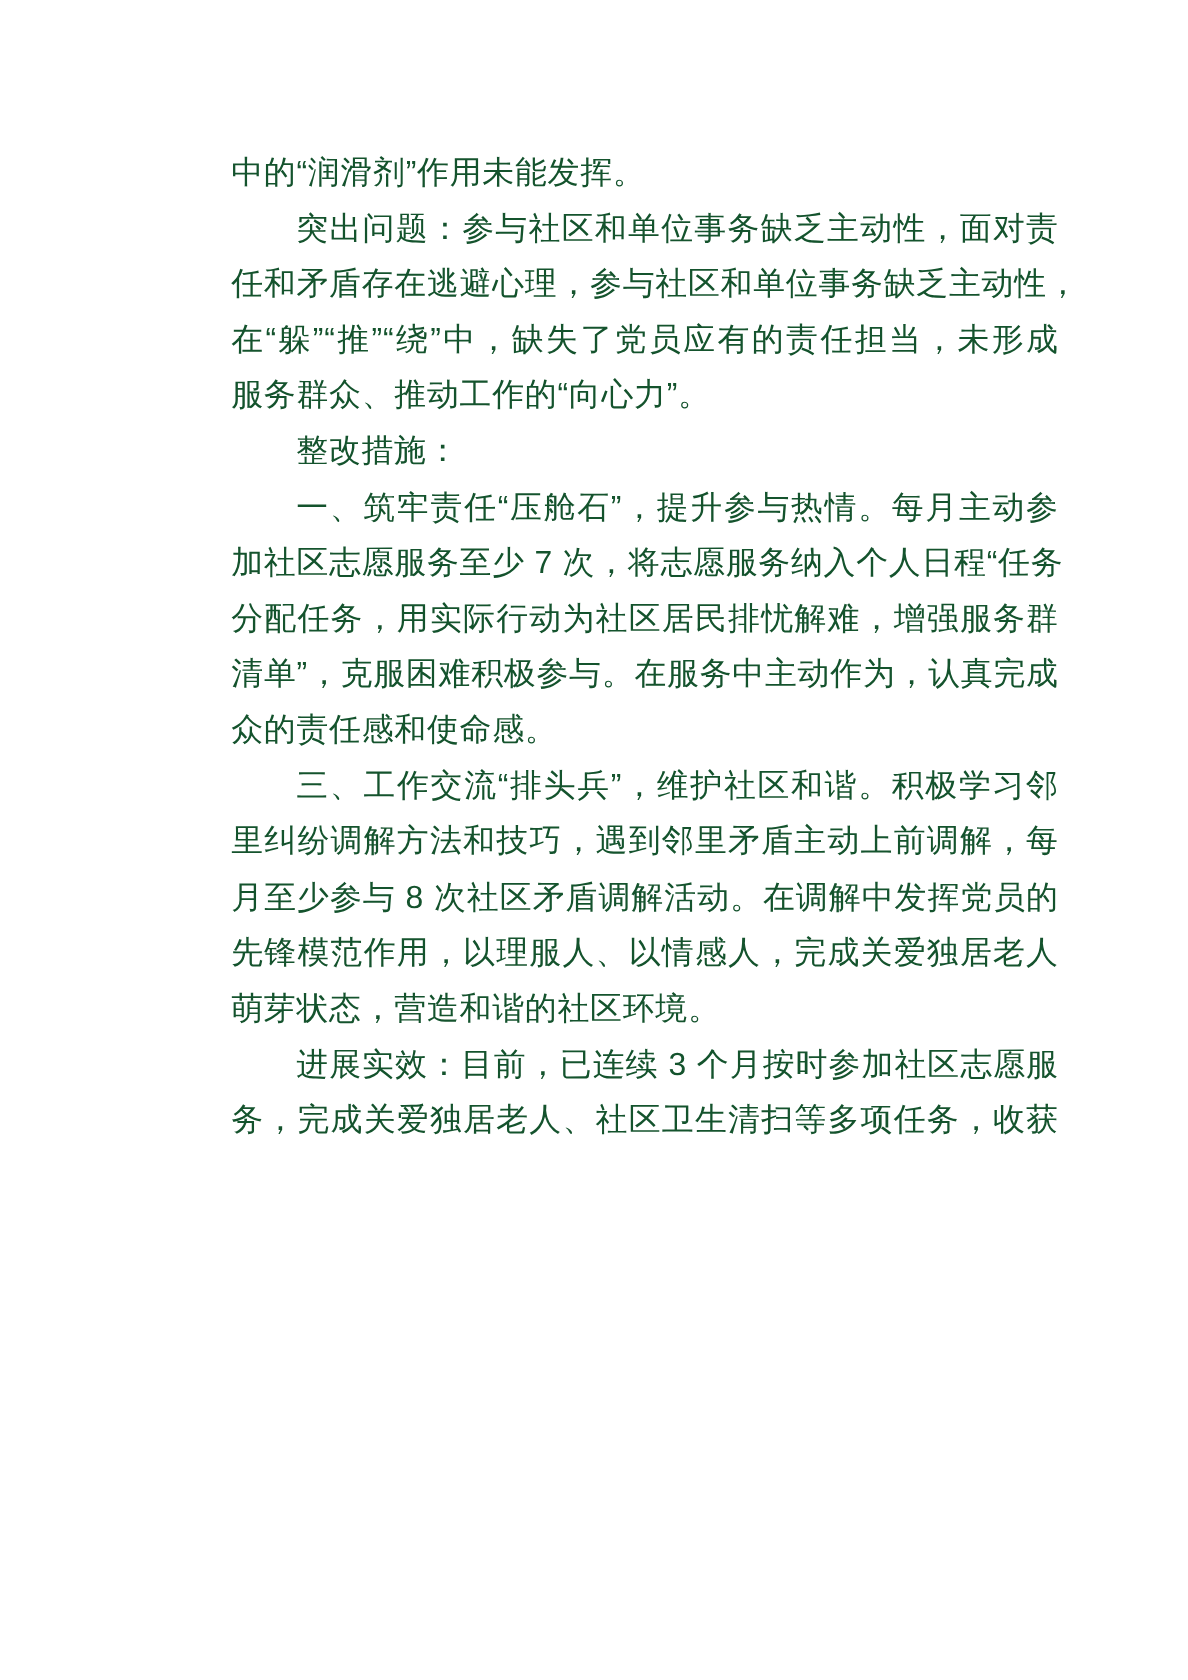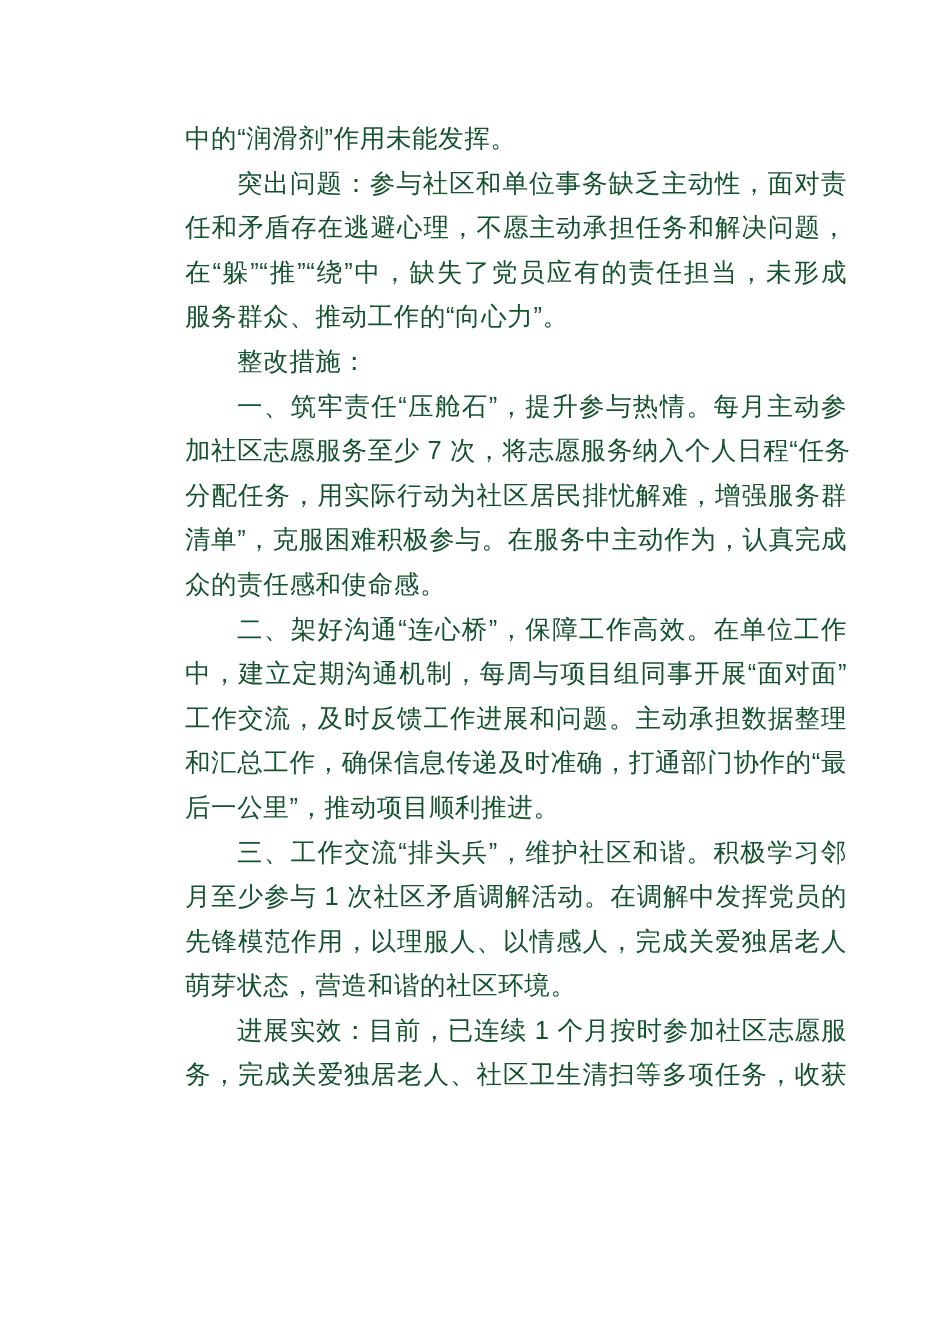--- a/index.html
+++ b/index.html
@@ -24,49 +24,43 @@
 <body>
 
 <div class="page">
 
   <div>
     <span class="line last">中的“润滑剂”作用未能发挥。</span>
   </div>
 
   <div>
     <span class="line indent">突出问题：参与社区和单位事务缺乏主动性，面对责</span>
-    <span class="line">任和矛盾存在逃避心理，不愿主动承担任务和解决问题，</span>
+    <span class="line">任和矛盾存在逃避心理，参与社区和单位事务缺乏主动性，</span>
     <span class="line">在“躲”“推”“绕”中，缺失了党员应有的责任担当，未形成</span>
     <span class="line last">服务群众、推动工作的“向心力”。</span>
   </div>
 
   <div>
     <span class="line indent last">整改措施：</span>
   </div>
 
   <div>
     <span class="line indent">一、筑牢责任“压舱石”，提升参与热情。每月主动参</span>
     <span class="line">加社区志愿服务至少 7 次，将志愿服务纳入个人日程“任务</span>
     <span class="line">分配任务，用实际行动为社区居民排忧解难，增强服务群</span>
     <span class="line">清单”，克服困难积极参与。在服务中主动作为，认真完成</span>
     <span class="line last">众的责任感和使命感。</span>
   </div>
 
-  <div>
-    <span class="line indent">二、架好沟通“连心桥”，保障工作高效。在单位工作</span>
-    <span class="line">中，建立定期沟通机制，每周与项目组同事开展“面对面”</span>
-    <span class="line">工作交流，及时反馈工作进展和问题。主动承担数据整理</span>
-    <span class="line">和汇总工作，确保信息传递及时准确，打通部门协作的“最</span>
-    <span class="line last">后一公里”，推动项目顺利推进。</span>
-  </div>
 
   <div>
     <span class="line indent">三、工作交流“排头兵”，维护社区和谐。积极学习邻</span>
-    <span class="line">月至少参与 1 次社区矛盾调解活动。在调解中发挥党员的</span>
+    <span class="line">里纠纷调解方法和技巧，遇到邻里矛盾主动上前调解，每</span>
+    <span class="line">月至少参与 8 次社区矛盾调解活动。在调解中发挥党员的</span>
     <span class="line">先锋模范作用，以理服人、以情感人，完成关爱独居老人</span>
     <span class="line last">萌芽状态，营造和谐的社区环境。</span>
   </div>
 
   <div>
-    <span class="line indent">进展实效：目前，已连续 1 个月按时参加社区志愿服</span>
+    <span class="line indent">进展实效：目前，已连续 3 个月按时参加社区志愿服</span>
     <span class="line">务，完成关爱独居老人、社区卫生清扫等多项任务，收获</span>
   </div>
 </div>
 
 </body></html>

